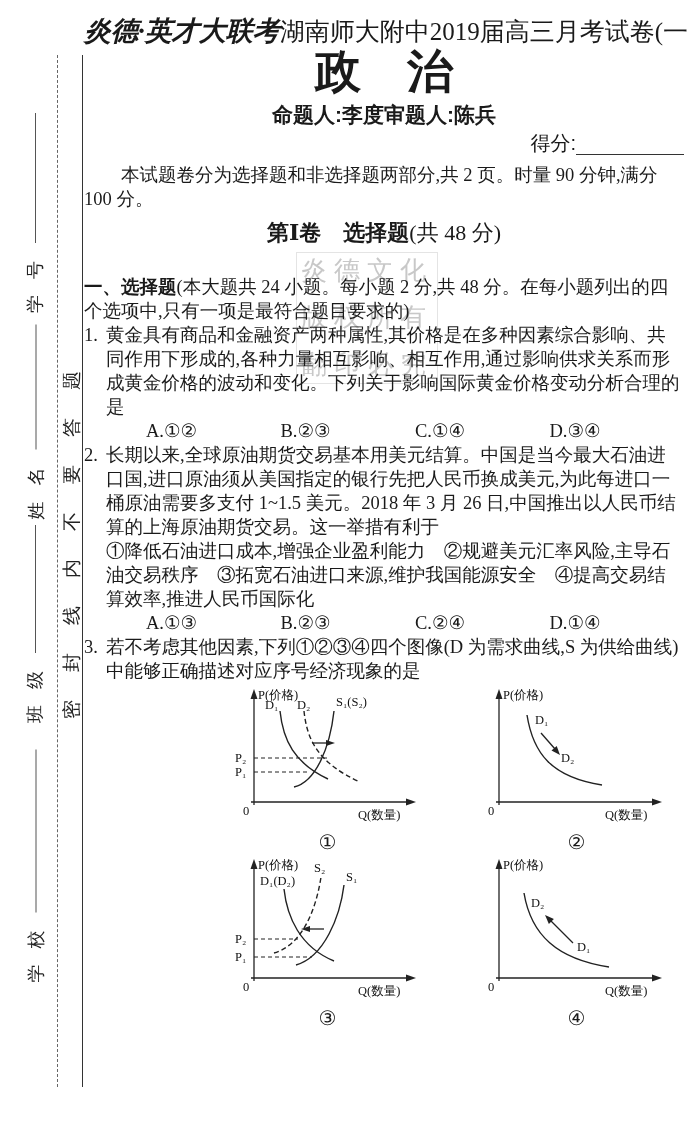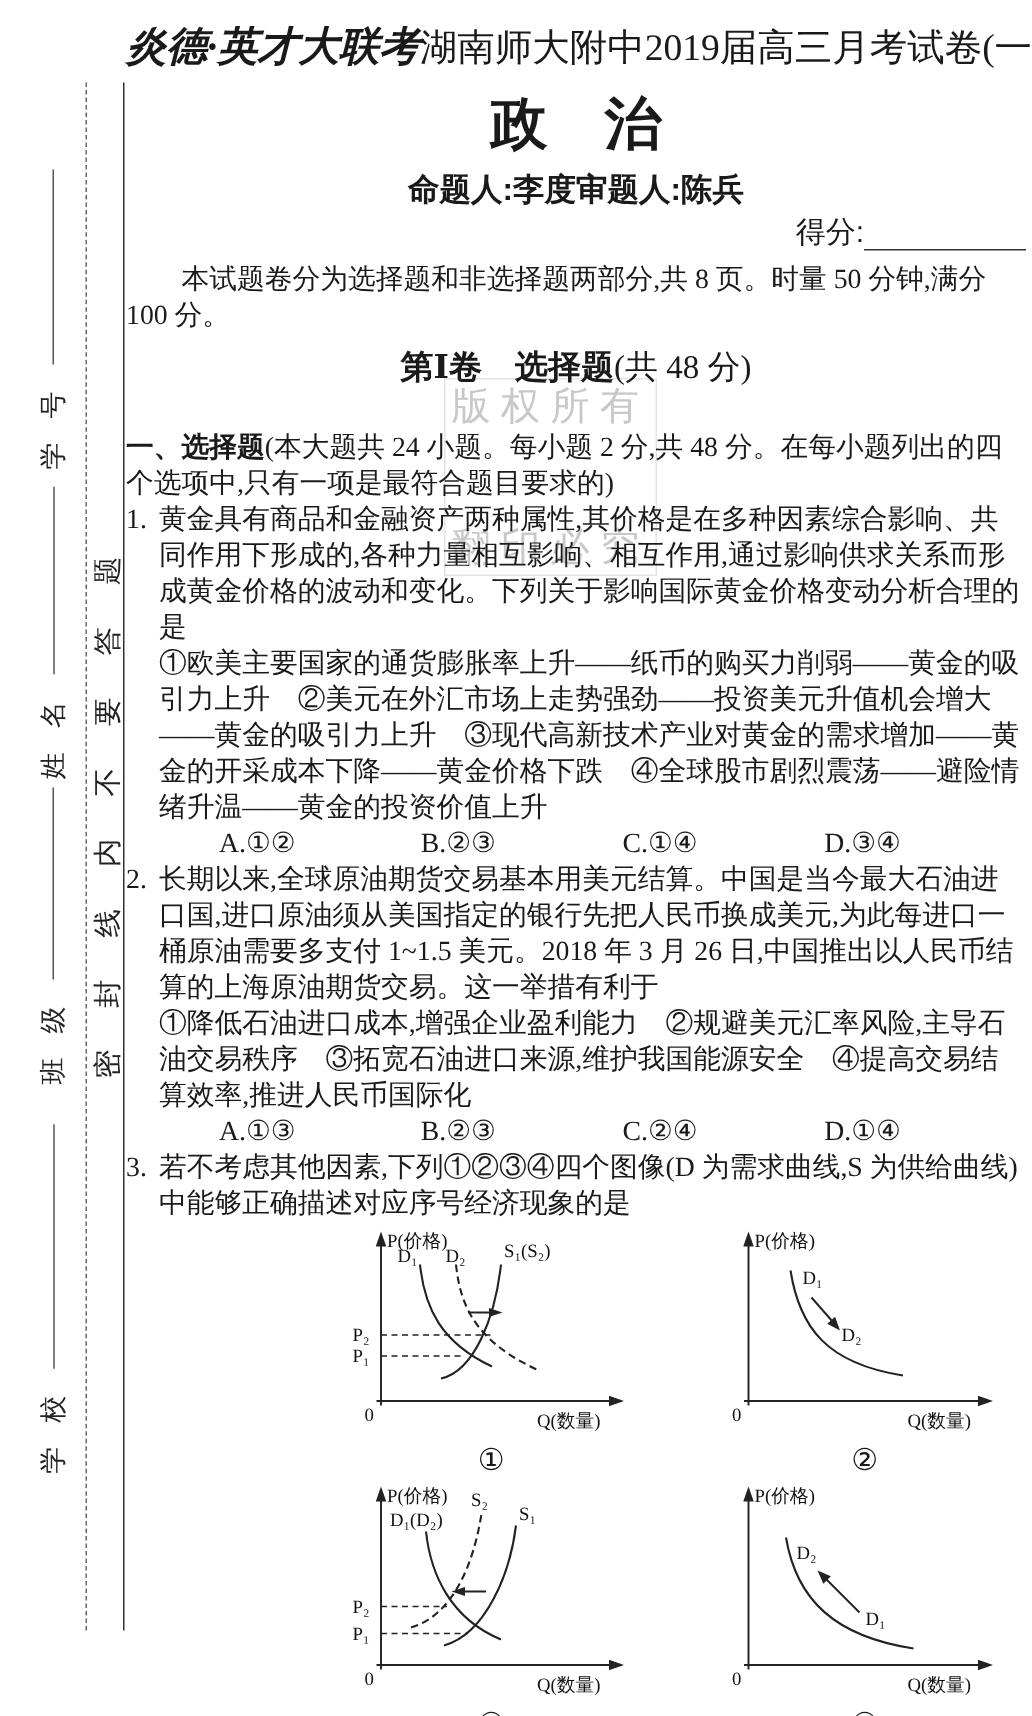--- a/index.html
+++ b/index.html
@@ -13,21 +13,21 @@
   .seal-dashed{position:absolute;left:57px;top:55px;height:1032px;width:0;border-left:1px dashed #666;}
   .content-rule{position:absolute;left:82px;top:55px;height:1032px;width:0;border-left:1.5px solid #333;}
   .seal-text{position:absolute;left:-129px;top:519px;width:400px;height:24px;
              transform:rotate(-90deg);text-align:center;font-size:19px;
              letter-spacing:28px;color:#222;white-space:nowrap;}
   
   .content{position:absolute;left:84px;top:0;width:600px;font-size:18.5px;line-height:24px;}
   .flow{position:relative;z-index:1;}
   .h-title{margin-top:14px;text-align:center;font-size:25px;line-height:34px;white-space:nowrap;}
   .h-brand{font-weight:700;font-style:italic;font-size:27px;}
-  .subject{margin-top:11px;text-align:center;font-size:38px;line-height:44px;font-weight:700;
+  .subject{margin-top:0;text-align:center;font-size:46px;line-height:44px;font-weight:700;
            font-family:"Liberation Sans","DejaVu Sans",sans-serif;}
   .persons{margin-top:8px;display:flex;justify-content:center;font-size:21px;line-height:28px;
            font-weight:700;font-family:"Liberation Sans","DejaVu Sans",sans-serif;}
   .score{margin-top:2px;height:26px;text-align:right;font-size:20px;font-weight:400;
          font-family:"Liberation Sans","DejaVu Sans",sans-serif;padding-left:45px;}
   .score-blank{display:inline-block;width:108px;border-bottom:1.5px solid #333;height:20px;vertical-align:bottom;}
   .intro{margin-top:6px;text-indent:2em;}
   .sec1{margin-top:8px;text-align:center;font-size:22px;line-height:28px;}
   .sec1 .b{font-weight:700;}
   .mc-head{margin-top:28px;}
@@ -74,54 +74,54 @@
     <span class="m-label">学校</span>
     <span class="m-blank"></span>
   </div>
   <div class="seal-dashed"></div>
   <div class="seal-text">密封线内不要答题</div>
   <div class="content-rule"></div>
 
   <div class="content">
 
     <div class="watermark">
+      <div>炎德文化</div>
       <div>版权所有</div>
       <div>翻印必究</div>
     </div>
 
     <div class="flow">
       <div class="h-title">
         <span class="h-brand">炎德·英才大联考</span><span>湖南师大附中2019届高三月考试卷(一)</span>
       </div>
 
       <div class="subject">政　治</div>
 
       <div class="persons">
         <span>命题人:李度</span>
         <span>审题人:陈兵</span>
       </div>
 
       <div class="score">
         <span>得分:</span><span class="score-blank"></span>
       </div>
 
-      <div class="intro">本试题卷分为选择题和非选择题两部分,共 8 页。时量 50 分钟,满分 100 分。</div>
+      <div class="intro">本试题卷分为选择题和非选择题两部分,共 2 页。时量 90 分钟,满分 100 分。</div>
 
       <div class="sec1">
         <span class="b">第Ⅰ卷　选择题</span><span>(共 48 分)</span>
       </div>
 
       <div class="mc-head">
         <span class="b">一、选择题</span><span>(本大题共 24 小题。每小题 2 分,共 48 分。在每小题列出的四个选项中,只有一项是最符合题目要求的)</span>
       </div>
 
       <div class="question">
         <span class="qnum">1.</span>
         <span>黄金具有商品和金融资产两种属性,其价格是在多种因素综合影响、共同作用下形成的,各种力量相互影响、相互作用,通过影响供求关系而形成黄金价格的波动和变化。下列关于影响国际黄金价格变动分析合理的是</span>
-        <div>①欧美主要国家的通货膨胀率上升——纸币的购买力削弱——黄金的吸引力上升　②美元在外汇市场上走势强劲——投资美元升值机会增大——黄金的吸引力上升　③现代高新技术产业对黄金的需求增加——黄金的开采成本下降——黄金价格下跌　④全球股市剧烈震荡——避险情绪升温——黄金的投资价值上升</div>
         <div class="qopts">
           <span>A.①②</span>
           <span>B.②③</span>
           <span>C.①④</span>
           <span>D.③④</span>
         </div>
       </div>
 
       <div class="question">
         <span class="qnum">2.</span>

